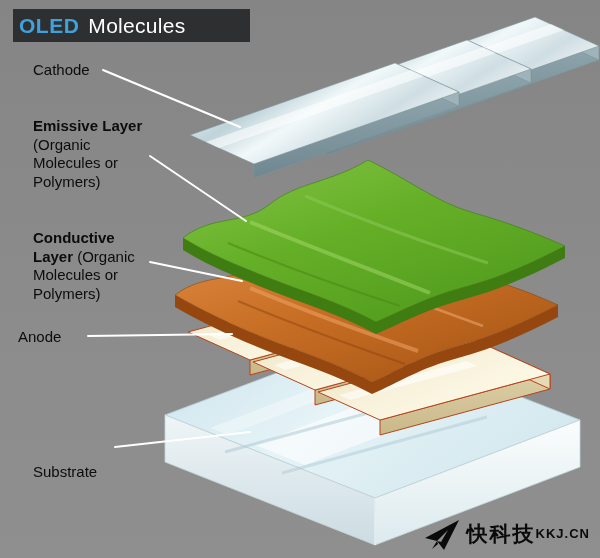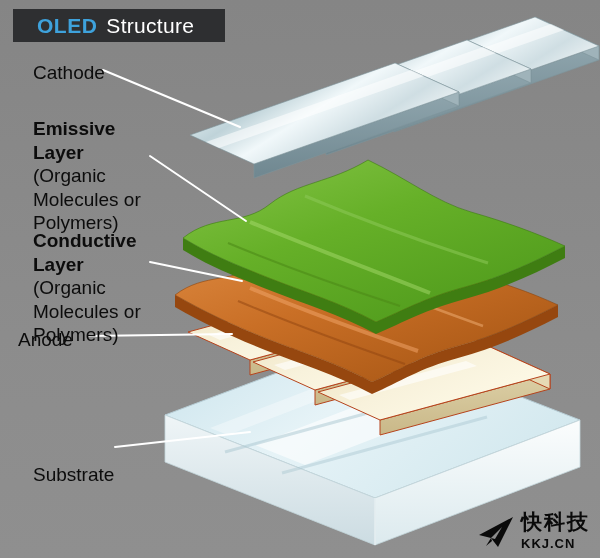--- a/index.html
+++ b/index.html
@@ -3,36 +3,36 @@
 <meta charset="utf-8">
 <style>
   html,body{margin:0;padding:0;background:#6f6f6f;}
   .stage{
     position:relative;width:600px;height:558px;overflow:hidden;
     background:linear-gradient(180deg,#858585 0%,#8c8c8c 60%,#8f8f8f 100%);
     font-family:"Liberation Sans", sans-serif;
   }
   .art{position:absolute;left:0;top:0;width:600px;height:558px;}
   .titlebar{
-    position:absolute;left:13px;top:9px;width:212px;height:33px;
+    position:absolute;left:13px;top:9px;width:237px;height:33px;
     background:#2e2f31;display:flex;align-items:center;
-    padding-left:24px;box-sizing:border-box;
+    padding-left:6px;box-sizing:border-box;
   }
   .brand{color:#3ea2dc;font-weight:700;font-size:21px;letter-spacing:.5px;}
   .rest{color:#ffffff;font-weight:400;font-size:21px;margin-left:9px;letter-spacing:.3px;}
   .lbl{
-    position:absolute;color:#0c0c0c;font-size:19px;line-height:1.24;
+    position:absolute;color:#0c0c0c;font-size:15px;line-height:1.24;
   }
   .lbl .b{font-weight:700;}
   .lbl.block{width:124px;}
   .watermark{
     position:absolute;right:10px;bottom:7px;display:flex;align-items:center;
     gap:7px;color:#0a0a0a;
   }
-  .wm-txt{display:flex;flex-direction:column;align-items:flex-start;line-height:1.05;}
+  .wm-txt{display:flex;flex-direction:row;align-items:flex-start;line-height:1.05;}
   .wm-cn{font-size:21px;font-weight:700;letter-spacing:2px;}
   .wm-en{font-size:13px;font-weight:700;letter-spacing:1px;margin-top:4px;}
 </style>
 </head>
 <body>
 
 <div class="stage">
 
   <svg class="art" viewBox="0 0 600 558" xmlns="http://www.w3.org/2000/svg">
     <defs>
@@ -156,21 +156,21 @@
       <line x1="103" y1="70" x2="240" y2="127"></line>
       <line x1="150" y1="156" x2="246" y2="221"></line>
       <line x1="150" y1="262" x2="242" y2="281"></line>
       <line x1="88" y1="336" x2="232" y2="334"></line>
       <line x1="115" y1="447" x2="250" y2="432"></line>
     </g>
   </svg>
 
   <div class="titlebar">
     <span class="brand">OLED</span>
-    <span class="rest">Structure</span>
+    <span class="rest">Molecules</span>
   </div>
 
   <div class="lbl" style="left:33px;top:61px;">Cathode</div>
 
   <div class="lbl block" style="left:33px;top:229px;">
     <span class="b">Conductive Layer</span>
     <span>(Organic Molecules or Polymers)</span>
   </div>
 
   <div class="lbl block" style="left:33px;top:117px;">

